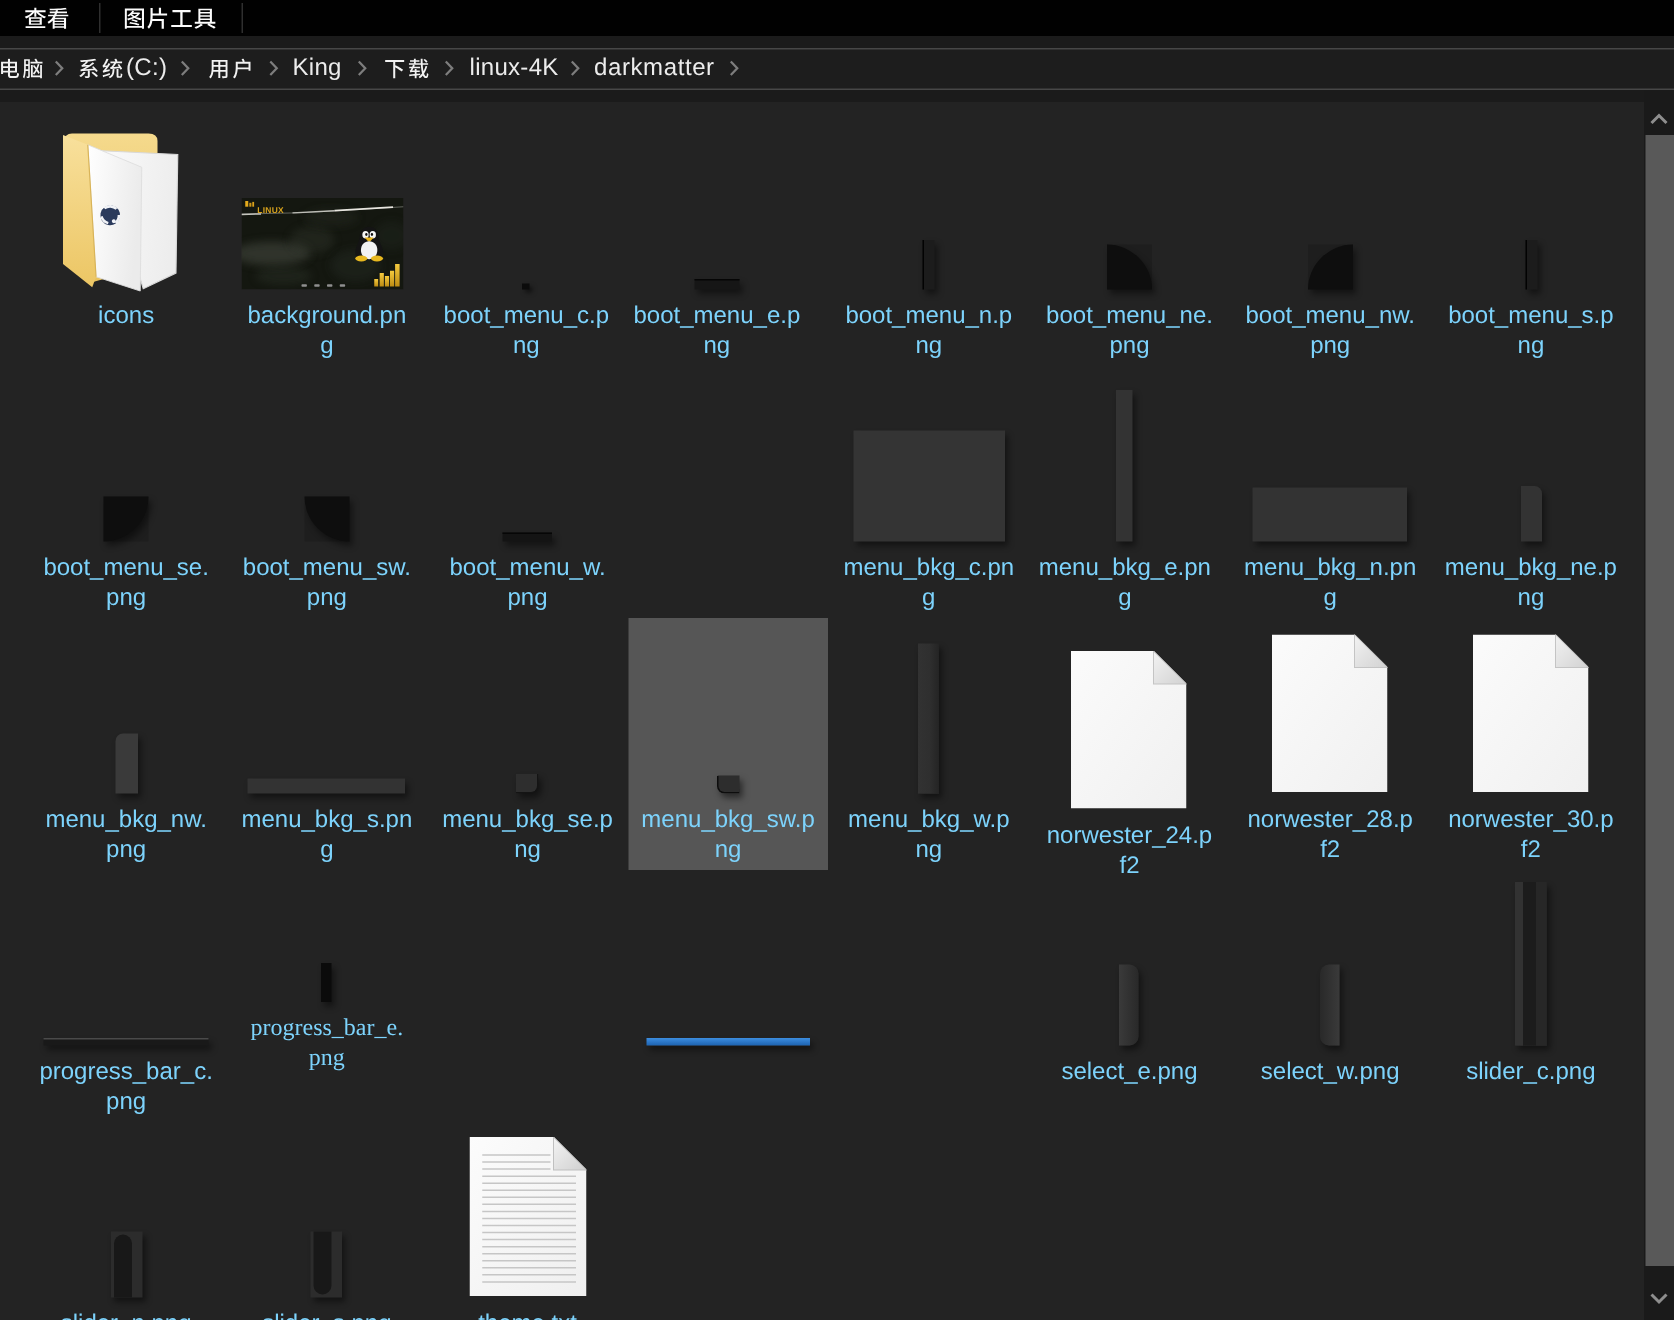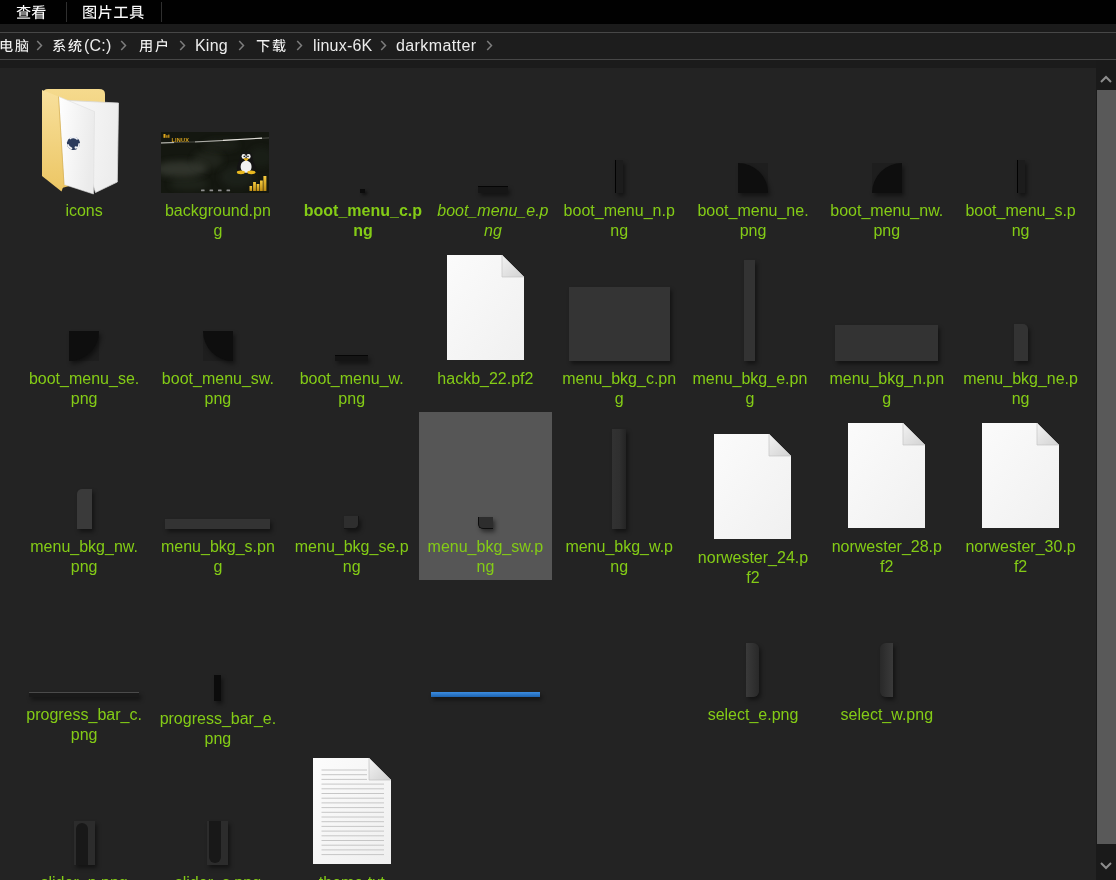--- a/index.html
+++ b/index.html
@@ -3,21 +3,21 @@
 * {margin:0;padding:0;box-sizing:border-box}
 html,body {width:1116px;height:880px;overflow:hidden;background:#232323;font-family:"Liberation Sans",sans-serif}
 #tabbar {position:absolute;left:0;top:0;width:1116px;height:24px;background:#010101}
 .tsep {position:absolute;top:2px;width:1px;height:20px;background:#2f2f2f}
 #addr {position:absolute;left:0;top:24px;width:1116px;height:44px;background:#1b1b1b}
 #abox {position:absolute;left:0;top:8px;width:1116px;height:28px;background:#1d1d1d;border-top:1px solid #474747;border-bottom:1px solid #474747}
 .bt {position:absolute;top:13px;font-size:16px;color:#ececec;letter-spacing:.2px}
 #content {position:absolute;left:0;top:68px;width:1116px;height:812px;background:#232323;overflow:hidden}
 .cell {position:absolute;width:133.8px;height:167.5px}
 .iw {position:absolute;left:0;top:0;width:100%;height:117px;display:flex;justify-content:center;align-items:flex-end}
-.lbl {position:absolute;top:125px;left:1px;right:1px;text-align:center;font-size:16px;line-height:20px;color:#84cc16}
+.lbl {position:absolute;top:125px;left:1px;right:1px;text-align:center;font-size:16px;line-height:20px;color:#7dd3fc}
 #sbar {position:absolute;left:1096px;top:60px;width:20px;height:820px;background:#1a1a1a}
 #sthumb {position:absolute;left:1px;top:30px;width:19px;height:754px;background:#595959}
 </style></head><body>
 <div id="tabbar">
     <svg style="position:absolute;left:15.5px;top:4.8px" width="30.4" height="15.2" viewBox="0 0 2000 1000">
       <g fill="#fbfbfb" transform="translate(0,846) scale(1,-1)">
         <path transform="translate(0,0)" d="M305 219V146H687V219ZM305 350V279H687V350ZM215 413H781V84H215ZM56 722H946V642H56ZM452 844H542V443H452ZM404 698 480 668Q447 619 403 574Q359 528 308 488Q257 449 202 417Q147 385 91 363Q84 374 74 387Q63 400 52 413Q41 426 32 435Q85 454 139 481Q193 509 243 544Q293 578 334 617Q375 656 404 698ZM586 697Q615 657 658 619Q700 581 751 548Q801 515 857 488Q912 462 968 445Q958 436 946 423Q935 410 925 396Q914 382 908 370Q851 391 795 422Q739 453 687 492Q636 531 591 576Q547 620 513 669ZM69 28H934V-52H69Z"></path>
         <path transform="translate(1000,0)" d="M258 399H846V-86H755V329H344V-86H258ZM57 533H943V459H57ZM129 667H886V596H129ZM316 269H792V209H316ZM316 148H792V88H316ZM307 24H793V-47H307ZM823 837 878 772Q806 758 716 749Q626 740 527 734Q428 728 328 725Q227 722 134 722Q133 737 128 757Q122 777 116 791Q208 792 306 795Q405 797 500 803Q596 809 679 817Q762 826 823 837ZM407 763 502 744Q468 622 414 508Q361 393 280 297Q200 201 87 134Q80 145 70 158Q60 172 50 184Q39 197 30 206Q136 266 211 354Q285 443 334 548Q382 654 407 763Z"></path>
       </g>
     </svg>
@@ -68,21 +68,21 @@
     </svg>
     <svg style="position:absolute;left:256px;top:15px" width="30.1" height="14.2" viewBox="0 0 2120 1000">
       <g fill="#f2f2f2" transform="translate(0,846) scale(1,-1)">
         <path transform="translate(0,0)" d="M54 770H947V678H54ZM432 693H528V-82H432ZM484 454 545 525Q588 504 637 478Q686 451 735 423Q783 395 825 368Q868 341 897 318L832 235Q804 259 763 287Q722 315 674 345Q627 374 578 403Q529 431 484 454Z"></path>
         <path transform="translate(1120,0)" d="M736 785 801 826Q824 808 847 785Q871 761 892 738Q912 715 924 696L855 649Q838 678 804 716Q769 755 736 785ZM51 620H953V548H51ZM102 767H544V696H102ZM285 844H372V582H285ZM603 842H693Q691 705 697 580Q703 455 717 352Q730 248 751 172Q771 96 798 54Q826 13 858 13Q875 13 883 49Q892 84 896 169Q909 154 930 141Q950 128 966 122Q959 46 946 3Q933 -40 910 -57Q887 -75 850 -75Q801 -75 764 -41Q727 -7 700 54Q673 116 655 200Q636 285 625 387Q613 490 608 605Q603 720 603 842ZM832 499 913 476Q880 361 831 256Q781 151 716 64Q650 -23 566 -87Q556 -72 538 -55Q520 -37 504 -25Q583 30 646 112Q709 194 756 292Q803 391 832 499ZM66 456H578V384H66ZM324 356H409V-79H324ZM115 191Q113 201 109 215Q104 230 99 246Q93 262 88 273Q100 276 112 289Q124 302 136 323Q145 336 164 371Q182 407 204 454Q225 502 240 550L328 527Q307 473 280 420Q253 367 225 321Q196 274 168 237V235Q168 235 160 231Q152 226 142 219Q131 212 123 205Q115 197 115 191ZM115 191V258L161 282H561L560 206H197Q166 206 144 202Q122 198 115 191ZM61 98Q125 103 209 109Q294 116 390 124Q485 132 581 140L581 66Q489 57 397 48Q305 38 221 31Q137 23 70 16Z"></path>
       </g>
     </svg>
     <svg style="position:absolute;left:296px;top:16px" width="7" height="11" viewBox="0 0 7 11">
       <polyline points="1.2,1 5.5,5.5 1.2,10" fill="none" stroke="#7d7d7d" stroke-width="1.5"></polyline>
     </svg>
-    <div class="bt" style="left:313px">linux-6K</div>
+    <div class="bt" style="left:313px">linux-4K</div>
     <svg style="position:absolute;left:380px;top:16px" width="7" height="11" viewBox="0 0 7 11">
       <polyline points="1.2,1 5.5,5.5 1.2,10" fill="none" stroke="#7d7d7d" stroke-width="1.5"></polyline>
     </svg>
     <div class="bt" style="left:396px;letter-spacing:.4px">darkmatter</div>
     <svg style="position:absolute;left:486px;top:16px" width="7" height="11" viewBox="0 0 7 11">
       <polyline points="1.2,1 5.5,5.5 1.2,10" fill="none" stroke="#7d7d7d" stroke-width="1.5"></polyline>
     </svg>
   </div>
 <div id="content">
     <div class="cell" style="left:17.2px;top:8px;">
@@ -168,27 +168,27 @@
 <g fill="#8f8f8f">
             <rect x="40" y="57.5" width="3.6" height="1.7" rx=".5"></rect>
             <rect x="48.5" y="57.5" width="3.6" height="1.7" rx=".5"></rect>
             <rect x="57" y="57.5" width="3.6" height="1.7" rx=".5"></rect>
             <rect x="65.5" y="57.5" width="3.6" height="1.7" rx=".5"></rect>
           </g>
 </svg>
       </div>
       <div class="lbl">background.pn<br>g</div>
     </div>
-    <div class="cell" style="left:296px;top:8px;font-weight:bold;">
+    <div class="cell" style="left:284px;top:8px;">
       <div class="iw">
         <div class="ic" style="width:5px;height:4px;background:#0b0b0b;box-shadow:2px 2px 3px rgba(0,0,0,.5);"></div>
       </div>
       <div class="lbl">boot_menu_c.p<br>ng</div>
     </div>
-    <div class="cell" style="left:426px;top:8px;font-style:italic;">
+    <div class="cell" style="left:411px;top:8px;">
       <div class="iw">
         <div class="ic" style="width:30px;height:7px;background:#161616;border-top:1px solid #050505;box-shadow:2px 3px 4px rgba(0,0,0,.45);"></div>
       </div>
       <div class="lbl">boot_menu_e.p<br>ng</div>
     </div>
     <div class="cell" style="left:552.3px;top:8px;">
       <div class="iw">
         <div class="ic" style="width:8px;height:33px;background:#1c1c1c;border-left:1px solid #020202;box-shadow:2px 3px 4px rgba(0,0,0,.45);"></div>
       </div>
       <div class="lbl">boot_menu_n.p<br>ng</div>
@@ -230,157 +230,138 @@
         </div>
       </div>
       <div class="lbl">boot_menu_sw.<br>png</div>
     </div>
     <div class="cell" style="left:284.8px;top:176px;">
       <div class="iw">
         <div class="ic" style="width:33px;height:6px;background:#141414;border-top:1px solid #060606;box-shadow:2px 3px 4px rgba(0,0,0,.45);"></div>
       </div>
       <div class="lbl">boot_menu_w.<br>png</div>
     </div>
-    <div class="cell" style="left:418.5px;top:176px;">
+    <div class="cell" style="left:552.3px;top:176px;">
+      <div class="iw">
+        <div class="ic" style="width:101px;height:74px;background:#343434;box-shadow:2px 3px 4px rgba(0,0,0,.45);"></div>
+      </div>
+      <div class="lbl">menu_bkg_c.pn<br>g</div>
+    </div>
+    <div class="cell" style="left:683px;top:176px;">
+      <div class="iw">
+        <div class="ic" style="width:11px;height:101px;background:#333333;box-shadow:2px 3px 4px rgba(0,0,0,.45);"></div>
+      </div>
+      <div class="lbl">menu_bkg_e.pn<br>g</div>
+    </div>
+    <div class="cell" style="left:819.9px;top:176px;">
+      <div class="iw">
+        <div class="ic" style="width:103px;height:36px;background:#333333;box-shadow:2px 3px 4px rgba(0,0,0,.45);"></div>
+      </div>
+      <div class="lbl">menu_bkg_n.pn<br>g</div>
+    </div>
+    <div class="cell" style="left:953.7px;top:176px;">
+      <div class="iw">
+        <div class="ic" style="width:14px;height:37px;background:#333333;border-top-right-radius:5px;box-shadow:2px 3px 4px rgba(0,0,0,.45);"></div>
+      </div>
+      <div class="lbl">menu_bkg_ne.p<br>ng</div>
+    </div>
+    <div class="cell" style="left:17.2px;top:344px;">
+      <div class="iw">
+        <div class="ic" style="width:15px;height:40px;background:#3a3a3a;border-top-left-radius:5px;box-shadow:2px 3px 4px rgba(0,0,0,.45);"></div>
+      </div>
+      <div class="lbl">menu_bkg_nw.<br>png</div>
+    </div>
+    <div class="cell" style="left:151.0px;top:344px;">
+      <div class="iw">
+        <div class="ic" style="width:105px;height:10px;background:#333333;box-shadow:2px 3px 4px rgba(0,0,0,.45);"></div>
+      </div>
+      <div class="lbl">menu_bkg_s.pn<br>g</div>
+    </div>
+    <div class="cell" style="left:284.8px;top:344px;">
+      <div class="iw">
+        <div class="ic" style="width:15px;height:13px;background:#2e2e2e;border-bottom-right-radius:5px;border-right:1px solid #141414;border-bottom:1px solid #141414;box-shadow:2px 3px 4px rgba(0,0,0,.45);"></div>
+      </div>
+      <div class="lbl">menu_bkg_se.p<br>ng</div>
+    </div>
+    <div class="cell" style="left:418.5px;top:344px;background:#565656;">
+      <div class="iw">
+        <div class="ic" style="width:15px;height:12px;background:#2d2d2d;border-bottom-left-radius:5px;border-left:1.5px solid #0d0d0d;border-bottom:1.5px solid #0d0d0d;box-shadow:2px 3px 4px rgba(0,0,0,.5);"></div>
+      </div>
+      <div class="lbl">menu_bkg_sw.p<br>ng</div>
+    </div>
+    <div class="cell" style="left:552.3px;top:344px;">
+      <div class="iw">
+        <div class="ic" style="width:14px;height:100px;background:linear-gradient(90deg,#323232 0%,#2f2f2f 55%,#242424 100%);box-shadow:2px 3px 4px rgba(0,0,0,.45);"></div>
+      </div>
+      <div class="lbl">menu_bkg_w.p<br>ng</div>
+    </div>
+    <div class="cell" style="left:686.1px;top:355px;">
       <div class="iw">
         <svg class="ic" style="margin-bottom:1px" width="77" height="105" viewBox="0 0 77 105">
 <defs>
             <linearGradient id="pw" x1="0" y1="0" x2="1" y2="1">
               <stop offset="0" stop-color="#fbfbfb"></stop>
               <stop offset="1" stop-color="#f0f0f0"></stop>
             </linearGradient>
 <linearGradient id="pf" x1="0" y1="0" x2="1" y2="1">
               <stop offset="0" stop-color="#f2f2f2"></stop>
               <stop offset="1" stop-color="#d2d2d2"></stop>
             </linearGradient>
           </defs>
 <path d="M0,0 H55 L77,22 V105 H0 Z" fill="url(#pw)"></path>
 <path d="M55,0 L77,22 H55 Z" fill="url(#pf)" stroke="#c4c4c4" stroke-width=".7"></path>
 </svg>
       </div>
-      <div class="lbl">hackb_22.pf2</div>
-    </div>
-    <div class="cell" style="left:552.3px;top:176px;">
-      <div class="iw">
-        <div class="ic" style="width:101px;height:74px;background:#343434;box-shadow:2px 3px 4px rgba(0,0,0,.45);"></div>
-      </div>
-      <div class="lbl">menu_bkg_c.pn<br>g</div>
-    </div>
-    <div class="cell" style="left:683px;top:176px;">
-      <div class="iw">
-        <div class="ic" style="width:11px;height:101px;background:#333333;box-shadow:2px 3px 4px rgba(0,0,0,.45);"></div>
-      </div>
-      <div class="lbl">menu_bkg_e.pn<br>g</div>
-    </div>
-    <div class="cell" style="left:819.9px;top:176px;">
-      <div class="iw">
-        <div class="ic" style="width:103px;height:36px;background:#333333;box-shadow:2px 3px 4px rgba(0,0,0,.45);"></div>
-      </div>
-      <div class="lbl">menu_bkg_n.pn<br>g</div>
-    </div>
-    <div class="cell" style="left:953.7px;top:176px;">
-      <div class="iw">
-        <div class="ic" style="width:14px;height:37px;background:#333333;border-top-right-radius:5px;box-shadow:2px 3px 4px rgba(0,0,0,.45);"></div>
-      </div>
-      <div class="lbl">menu_bkg_ne.p<br>ng</div>
-    </div>
-    <div class="cell" style="left:17.2px;top:344px;">
-      <div class="iw">
-        <div class="ic" style="width:15px;height:40px;background:#3a3a3a;border-top-left-radius:5px;box-shadow:2px 3px 4px rgba(0,0,0,.45);"></div>
-      </div>
-      <div class="lbl">menu_bkg_nw.<br>png</div>
-    </div>
-    <div class="cell" style="left:151.0px;top:344px;">
-      <div class="iw">
-        <div class="ic" style="width:105px;height:10px;background:#333333;box-shadow:2px 3px 4px rgba(0,0,0,.45);"></div>
-      </div>
-      <div class="lbl">menu_bkg_s.pn<br>g</div>
-    </div>
-    <div class="cell" style="left:284.8px;top:344px;">
-      <div class="iw">
-        <div class="ic" style="width:15px;height:13px;background:#2e2e2e;border-bottom-right-radius:5px;border-right:1px solid #141414;border-bottom:1px solid #141414;box-shadow:2px 3px 4px rgba(0,0,0,.45);"></div>
-      </div>
-      <div class="lbl">menu_bkg_se.p<br>ng</div>
-    </div>
-    <div class="cell" style="left:418.5px;top:344px;background:#565656;">
-      <div class="iw">
-        <div class="ic" style="width:15px;height:12px;background:#2d2d2d;border-bottom-left-radius:5px;border-left:1.5px solid #0d0d0d;border-bottom:1.5px solid #0d0d0d;box-shadow:2px 3px 4px rgba(0,0,0,.5);"></div>
-      </div>
-      <div class="lbl">menu_bkg_sw.p<br>ng</div>
-    </div>
-    <div class="cell" style="left:552.3px;top:344px;">
-      <div class="iw">
-        <div class="ic" style="width:14px;height:100px;background:linear-gradient(90deg,#323232 0%,#2f2f2f 55%,#242424 100%);box-shadow:2px 3px 4px rgba(0,0,0,.45);"></div>
-      </div>
-      <div class="lbl">menu_bkg_w.p<br>ng</div>
-    </div>
-    <div class="cell" style="left:686.1px;top:355px;">
+      <div class="lbl">norwester_24.p<br>f2</div>
+    </div>
+    <div class="cell" style="left:819.9px;top:344px;">
       <div class="iw">
         <svg class="ic" style="margin-bottom:1px" width="77" height="105" viewBox="0 0 77 105">
 <defs>
             <linearGradient id="pw" x1="0" y1="0" x2="1" y2="1">
               <stop offset="0" stop-color="#fbfbfb"></stop>
               <stop offset="1" stop-color="#f0f0f0"></stop>
             </linearGradient>
 <linearGradient id="pf" x1="0" y1="0" x2="1" y2="1">
               <stop offset="0" stop-color="#f2f2f2"></stop>
               <stop offset="1" stop-color="#d2d2d2"></stop>
             </linearGradient>
           </defs>
 <path d="M0,0 H55 L77,22 V105 H0 Z" fill="url(#pw)"></path>
 <path d="M55,0 L77,22 H55 Z" fill="url(#pf)" stroke="#c4c4c4" stroke-width=".7"></path>
 </svg>
       </div>
-      <div class="lbl">norwester_24.p<br>f2</div>
-    </div>
-    <div class="cell" style="left:819.9px;top:344px;">
+      <div class="lbl">norwester_28.p<br>f2</div>
+    </div>
+    <div class="cell" style="left:953.7px;top:344px;">
       <div class="iw">
         <svg class="ic" style="margin-bottom:1px" width="77" height="105" viewBox="0 0 77 105">
 <defs>
             <linearGradient id="pw" x1="0" y1="0" x2="1" y2="1">
               <stop offset="0" stop-color="#fbfbfb"></stop>
               <stop offset="1" stop-color="#f0f0f0"></stop>
             </linearGradient>
 <linearGradient id="pf" x1="0" y1="0" x2="1" y2="1">
               <stop offset="0" stop-color="#f2f2f2"></stop>
               <stop offset="1" stop-color="#d2d2d2"></stop>
             </linearGradient>
           </defs>
 <path d="M0,0 H55 L77,22 V105 H0 Z" fill="url(#pw)"></path>
 <path d="M55,0 L77,22 H55 Z" fill="url(#pf)" stroke="#c4c4c4" stroke-width=".7"></path>
 </svg>
       </div>
-      <div class="lbl">norwester_28.p<br>f2</div>
-    </div>
-    <div class="cell" style="left:953.7px;top:344px;">
-      <div class="iw">
-        <svg class="ic" style="margin-bottom:1px" width="77" height="105" viewBox="0 0 77 105">
-<defs>
-            <linearGradient id="pw" x1="0" y1="0" x2="1" y2="1">
-              <stop offset="0" stop-color="#fbfbfb"></stop>
-              <stop offset="1" stop-color="#f0f0f0"></stop>
-            </linearGradient>
-<linearGradient id="pf" x1="0" y1="0" x2="1" y2="1">
-              <stop offset="0" stop-color="#f2f2f2"></stop>
-              <stop offset="1" stop-color="#d2d2d2"></stop>
-            </linearGradient>
-          </defs>
-<path d="M0,0 H55 L77,22 V105 H0 Z" fill="url(#pw)"></path>
-<path d="M55,0 L77,22 H55 Z" fill="url(#pf)" stroke="#c4c4c4" stroke-width=".7"></path>
-</svg>
-      </div>
       <div class="lbl">norwester_30.p<br>f2</div>
     </div>
     <div class="cell" style="left:17.2px;top:512px;">
       <div class="iw">
         <div class="ic" style="width:110px;height:5px;background:#191919;border-top:1px solid #4a4a4a;box-shadow:2px 3px 4px rgba(0,0,0,.45);"></div>
       </div>
       <div class="lbl">progress_bar_c.<br>png</div>
     </div>
-    <div class="cell" style="left:151.0px;top:516px;">
+    <div class="cell" style="left:151.0px;top:483px;font-family:Liberation Serif, serif;">
       <div class="iw">
         <div class="ic" style="width:7px;height:26px;background:#0b0b0b;box-shadow:2px 3px 4px rgba(0,0,0,.45);"></div>
       </div>
       <div class="lbl">progress_bar_e.<br>png</div>
     </div>
     <div class="cell" style="left:418.5px;top:512px;">
       <div class="iw">
         <div class="ic" style="width:109px;height:5px;background:linear-gradient(#3c8de0,#1d63b0);box-shadow:2px 3px 4px rgba(0,0,0,.45);"></div>
       </div>
     </div>
@@ -388,20 +369,26 @@
       <div class="iw">
         <div class="ic" style="width:13px;height:54px;background:linear-gradient(90deg,#3a3a3a,#292929);border-radius:0 6px 6px 0;box-shadow:2px 3px 4px rgba(0,0,0,.45);"></div>
       </div>
       <div class="lbl">select_e.png</div>
     </div>
     <div class="cell" style="left:819.9px;top:512px;">
       <div class="iw">
         <div class="ic" style="width:13px;height:54px;background:linear-gradient(270deg,#3a3a3a,#292929);border-radius:6px 0 0 6px;box-shadow:2px 3px 4px rgba(0,0,0,.45);"></div>
       </div>
       <div class="lbl">select_w.png</div>
+    </div>
+    <div class="cell" style="left:953.7px;top:512px;">
+      <div class="iw">
+        <div class="ic" style="width:21px;height:109px;background:linear-gradient(90deg,#323232 0px,#323232 5px,#1c1c1c 5px,#1c1c1c 14px,#272727 14px);box-shadow:2px 3px 4px rgba(0,0,0,.45);"></div>
+      </div>
+      <div class="lbl">slider_c.png</div>
     </div>
     <div class="cell" style="left:17.2px;top:680px;">
       <div class="iw">
         <div class="ic" style="width:21px;height:44px;background:#2c2c2c;box-shadow:2px 3px 4px rgba(0,0,0,.45);">
           <div style="position:relative;left:2px;top:2px;width:12px;height:42px;background:#181818;border-radius:6px 6px 0 0"></div>
         </div>
       </div>
       <div class="lbl">slider_n.png</div>
     </div>
     <div class="cell" style="left:151.0px;top:680px;">

